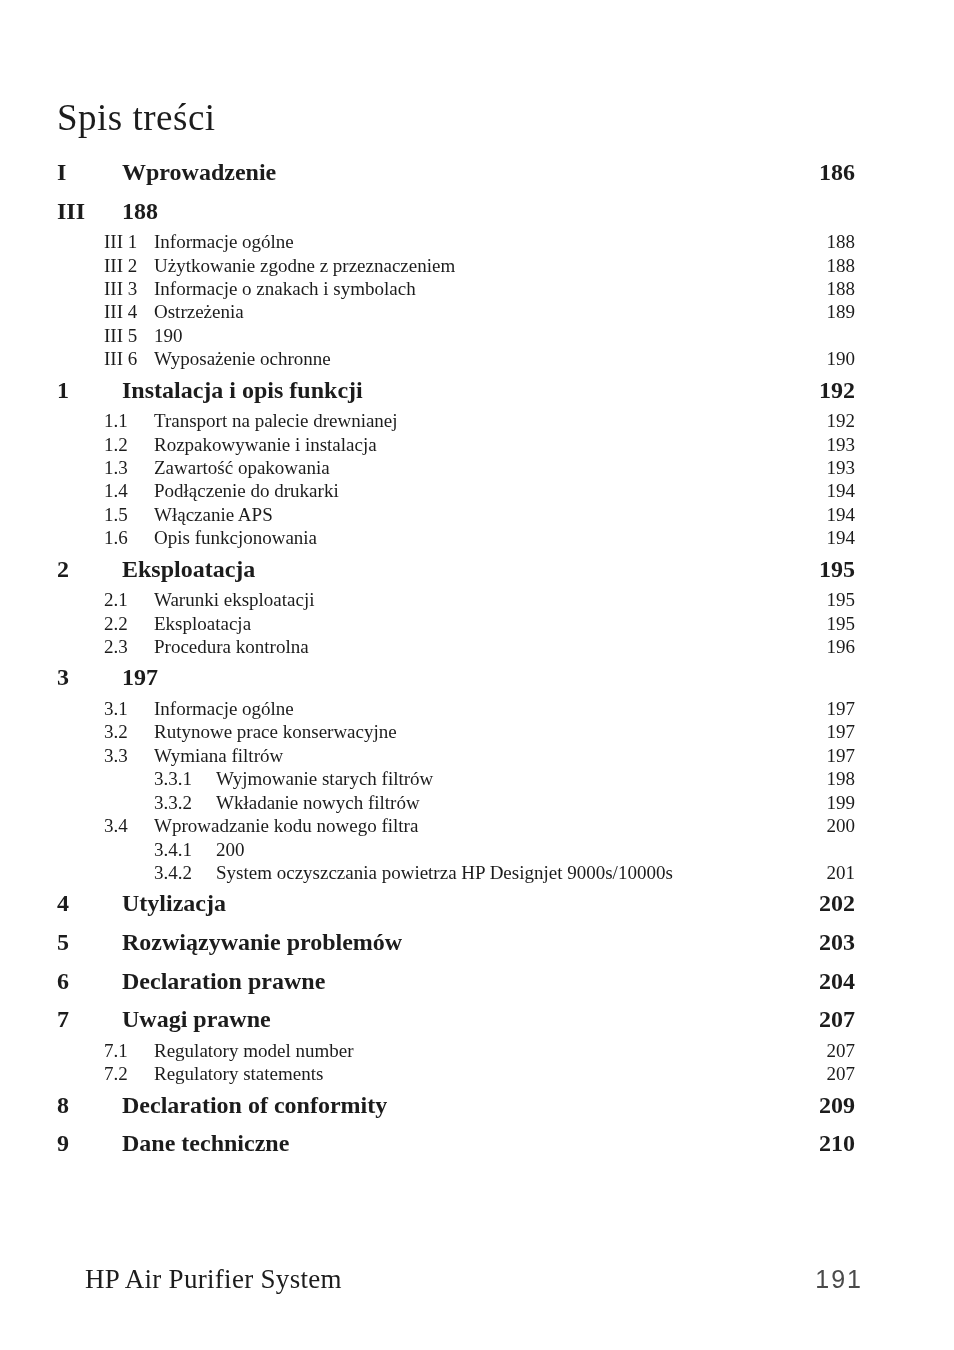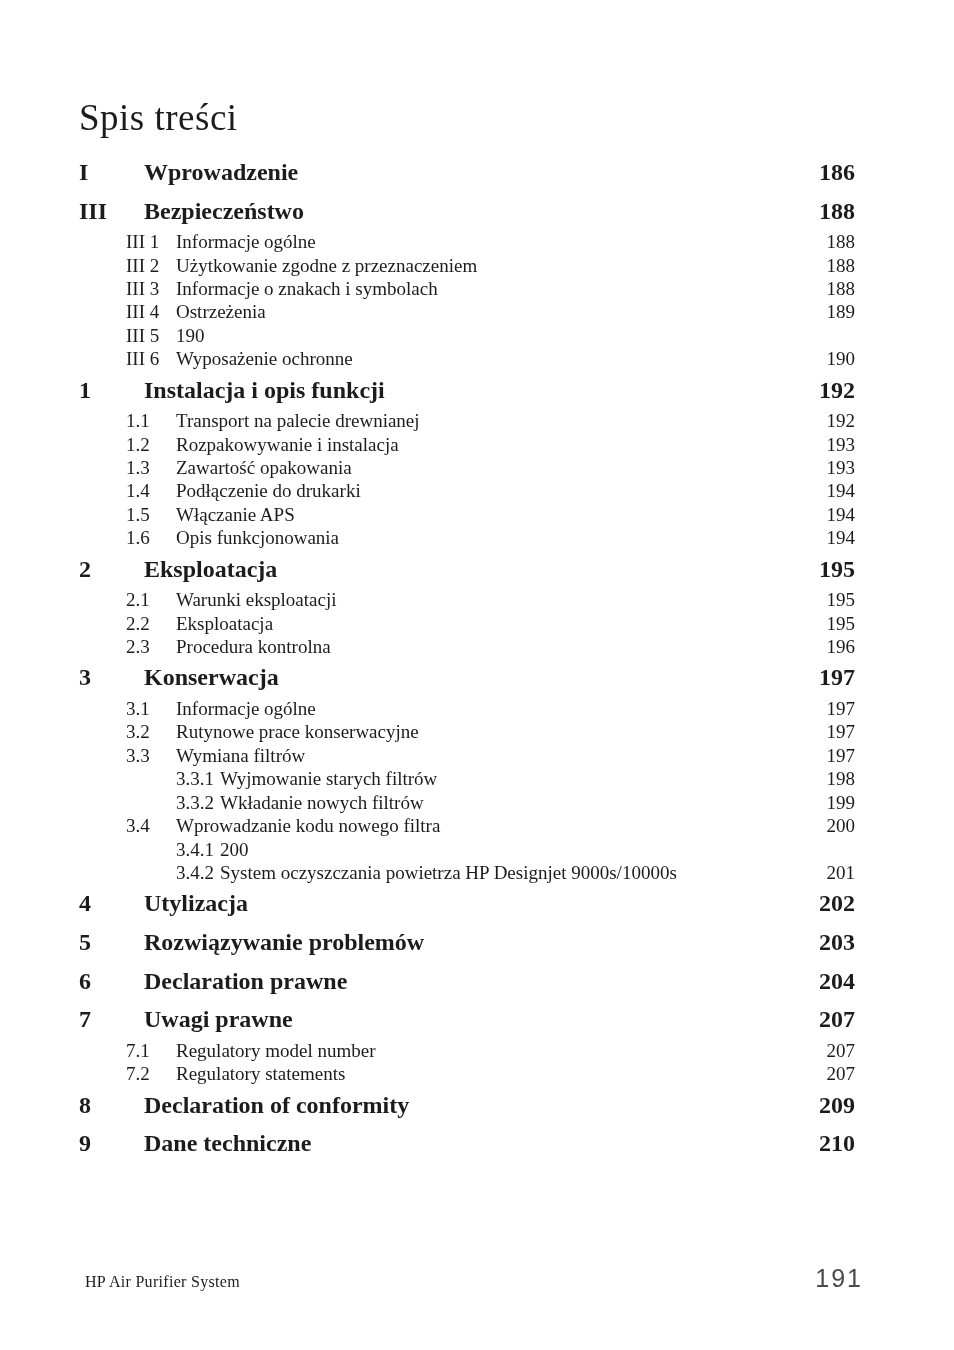--- a/index.html
+++ b/index.html
@@ -15,21 +15,21 @@
     width: 954px;
     height: 1350px;
     background: var(--bg, #ffffff);
     color: var(--ink, #1c1c1c);
     font-family: "Liberation Serif", "DejaVu Serif", serif;
   }
   .content {
     position: absolute;
     top: 0; left: 0;
     width: 954px;
-    padding: 96px 99px 0 79px;
+    padding: 96px 99px 0 57px;
     box-sizing: border-box;
   }
   .doc-title {
     font-size: 37px;
     font-weight: 400;
     margin: 0 0 14px 0;
     letter-spacing: 0.5px;
   }
   .toc-row {
     display: flex;
@@ -51,34 +51,34 @@
     font-weight: 400;
     line-height: 23.4px;
   }
   .toc-row.sub .num {
     flex: 0 0 50px;
     margin-left: 47px;
   }
   .toc-row.subsub .num {
     flex: 0 0 auto;
     margin-left: 97px;
-    margin-right: 6px;
+    margin-right: 24px;
   }
 
   .footer {
     position: absolute;
     left: 85px;
     right: 91px;
     top: 1264px;
     display: flex;
     justify-content: space-between;
     align-items: baseline;
   }
   .footer-left {
-    font-size: 16px;
+    font-size: 27px;
     letter-spacing: 0.3px;
   }
   .footer-page {
     font-family: "Liberation Sans", "DejaVu Sans", sans-serif;
     font-weight: 300;
     font-size: 25px;
     color: var(--footer-ink, #4a4a4a);
     letter-spacing: 2px;
   }
 </style>
@@ -89,21 +89,20 @@
   <div class="content">
     <h1 class="doc-title">Spis treści</h1>
     <div>
         <div class="toc-row main">
           <span class="num">I</span>
           <span class="label">Wprowadzenie</span>
           <span class="pageno">186</span>
         </div>
         <div class="toc-row main">
           <span class="num">III</span>
-          <span class="label">Bezpieczeństwo</span>
           <span class="pageno">188</span>
         </div>
         <div class="toc-row sub">
           <span class="num">III 1</span>
           <span class="label">Informacje ogólne</span>
           <span class="pageno">188</span>
         </div>
         <div class="toc-row sub">
           <span class="num">III 2</span>
           <span class="label">Użytkowanie zgodne z przeznaczeniem</span>
@@ -178,21 +177,20 @@
           <span class="label">Eksploatacja</span>
           <span class="pageno">195</span>
         </div>
         <div class="toc-row sub">
           <span class="num">2.3</span>
           <span class="label">Procedura kontrolna</span>
           <span class="pageno">196</span>
         </div>
         <div class="toc-row main">
           <span class="num">3</span>
-          <span class="label">Konserwacja</span>
           <span class="pageno">197</span>
         </div>
         <div class="toc-row sub">
           <span class="num">3.1</span>
           <span class="label">Informacje ogólne</span>
           <span class="pageno">197</span>
         </div>
         <div class="toc-row sub">
           <span class="num">3.2</span>
           <span class="label">Rutynowe prace konserwacyjne</span>

